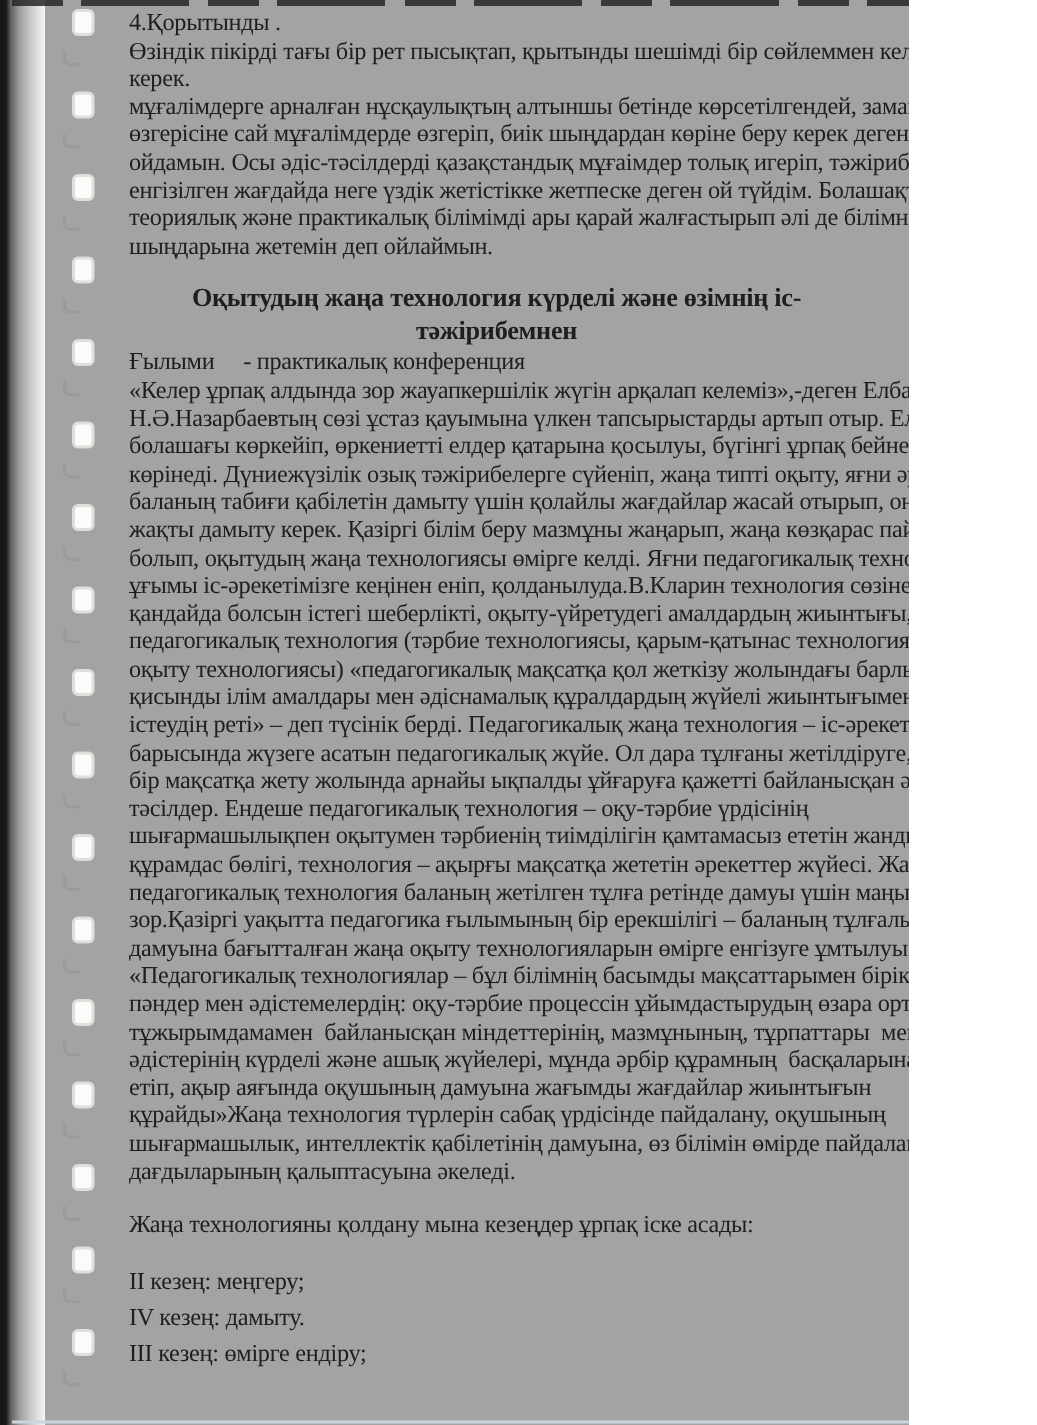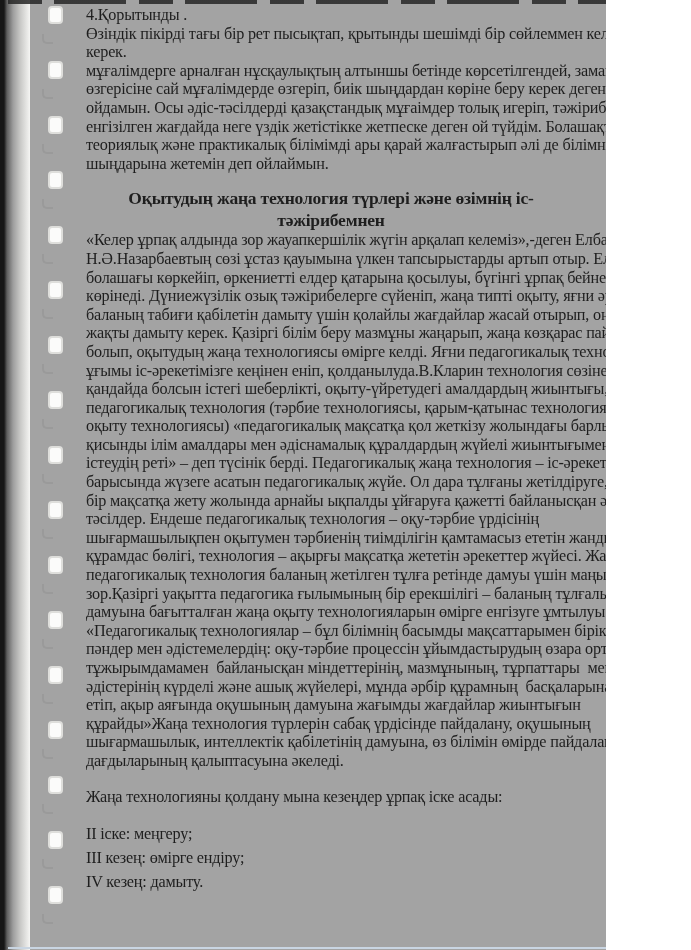--- a/index.html
+++ b/index.html
@@ -101,28 +101,29 @@
       <div class="mark-dash" style="top: 859px;"></div>
       <div class="mark" style="top: 886px;"></div>
       <div class="mark-dash" style="top: 914px;"></div>
     </div>
 
   <div class="content">
     <p class="para">4.Қорытынды .</p>
     <p class="para">Өзіндік пікірді тағы бір рет пысықтап, қрытынды шешімді бір сөйлеммен келтіру керек.</p>
     <p class="para">мұғалімдерге арналған нұсқаулықтың алтыншы бетінде көрсетілгендей, заман өзгерісіне сай мұғалімдерде өзгеріп, биік шыңдардан көріне беру керек деген ойдамын. Осы әдіс-тәсілдерді қазақстандық мұғаімдер толық игеріп, тәжірибеге енгізілген жағдайда неге үздік жетістікке жетпеске деген ой түйдім. Болашақта теориялық және практикалық білімімді ары қарай жалғастырып әлі де білімнің биік шыңдарына жетемін деп ойлаймын.</p>
 
-    <h2 class="heading">Оқытудың жаңа технология түрлері және өзімнің іс-тәжірибемнен</h2>
+    <h2 class="heading">Оқытудың жаңа технология күрделі және өзімнің іс-тәжірибемнен</h2>
+    <p class="para subheading">Ғылыми     - практикалық конференция</p>
 
     <p class="para">«Келер ұрпақ алдында зор жауапкершілік жүгін арқалап келеміз»,-деген Елбасы Н.Ә.Назарбаевтың сөзі ұстаз қауымына үлкен тапсырыстарды артып отыр. Еліміздің болашағы көркейіп, өркениетті елдер қатарына қосылуы, бүгінгі ұрпақ бейнесімен көрінеді. Дүниежүзілік озық тәжірибелерге сүйеніп, жаңа типті оқыту, яғни әр баланың табиғи қабілетін дамыту үшін қолайлы жағдайлар жасай отырып, оны жан-жақты дамыту керек. Қазіргі білім беру мазмұны жаңарып, жаңа көзқарас пайда болып, оқытудың жаңа технологиясы өмірге келді. Яғни педагогикалық технология ұғымы іс-әрекетімізге кеңінен еніп, қолданылуда.В.Кларин технология сөзінен қандайда болсын істегі шеберлікті, оқыту-үйретудегі амалдардың жиынтығы, ал педагогикалық технология (тәрбие технологиясы, қарым-қатынас технологиясы, оқыту технологиясы) «педагогикалық мақсатқа қол жеткізу жолындағы барлық қисынды ілім амалдары мен әдіснамалық құралдардың жүйелі жиынтығымен жұмыс істеудің реті» – деп түсінік берді. Педагогикалық жаңа технология – іс-әрекетке, оқыту барысында жүзеге асатын педагогикалық жүйе. Ол дара тұлғаны жетілдіруге, белгілі бір мақсатқа жету жолында арнайы ықпалды ұйғаруға қажетті байланысқан әдіс-тәсілдер. Ендеше педагогикалық технология – оқу-тәрбие үрдісінің шығармашылықпен оқытумен тәрбиенің тиімділігін қамтамасыз ететін жанды құрамдас бөлігі, технология – ақырғы мақсатқа жететін әрекеттер жүйесі. Жаңа педагогикалық технология баланың жетілген тұлға ретінде дамуы үшін маңызы зор.Қазіргі уақытта педагогика ғылымының бір ерекшілігі – баланың тұлғалық дамуына бағытталған жаңа оқыту технологияларын өмірге енгізуге ұмтылуы.</p>
     <p class="para">«Педагогикалық технологиялар – бұл білімнің басымды мақсаттарымен біріктірілген  пәндер мен әдістемелердің: оқу-тәрбие процессін ұйымдастырудың өзара ортақ тұжырымдамамен  байланысқан міндеттерінің, мазмұнының, тұрпаттары  мен әдістерінің күрделі және ашық жүйелері, мұнда әрбір құрамның  басқаларына әсер етіп, ақыр аяғында оқушының дамуына жағымды жағдайлар жиынтығын құрайды»Жаңа технология түрлерін сабақ үрдісінде пайдалану, оқушының шығармашылык, интеллектік қабілетінің дамуына, өз білімін өмірде пайдалана білу дағдыларының қалыптасуына әкеледі.</p>
 
     <p class="para stages-intro">Жаңа технологияны қолдану мына кезеңдер ұрпақ іске асады:</p>
     <ul class="stages" id="stages-list">
-        <li class="stage-item">ІІ іске: меңгеру;</li>
+        <li class="stage-item">ІІ кезең: меңгеру;</li>
+        <li class="stage-item">ІV кезең: дамыту.</li>
         <li class="stage-item">ІІІ кезең: өмірге ендіру;</li>
-        <li class="stage-item">ІV кезең: дамыту.</li>
       </ul>
   </div>
 
   <div class="speck"></div>
   <div class="edge-bottom"></div>
 </div>
 
 </body></html>

